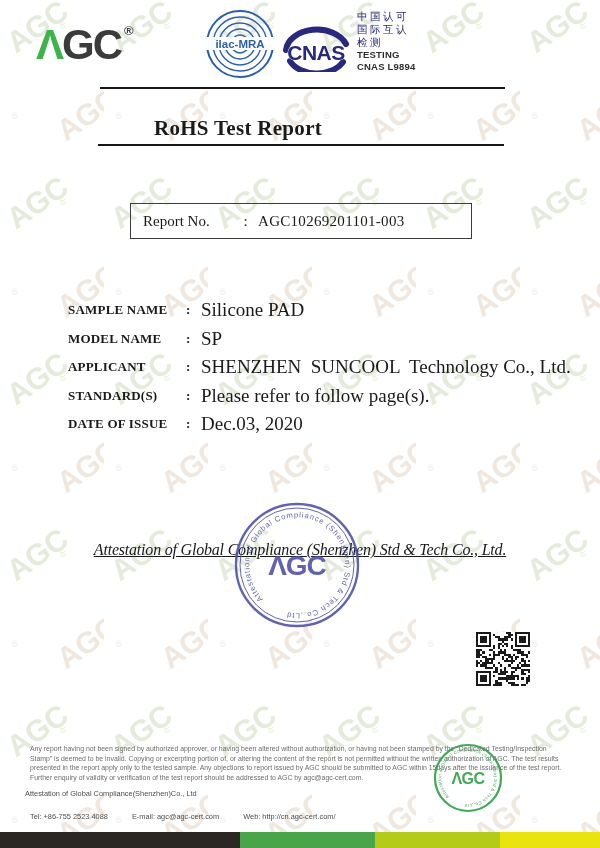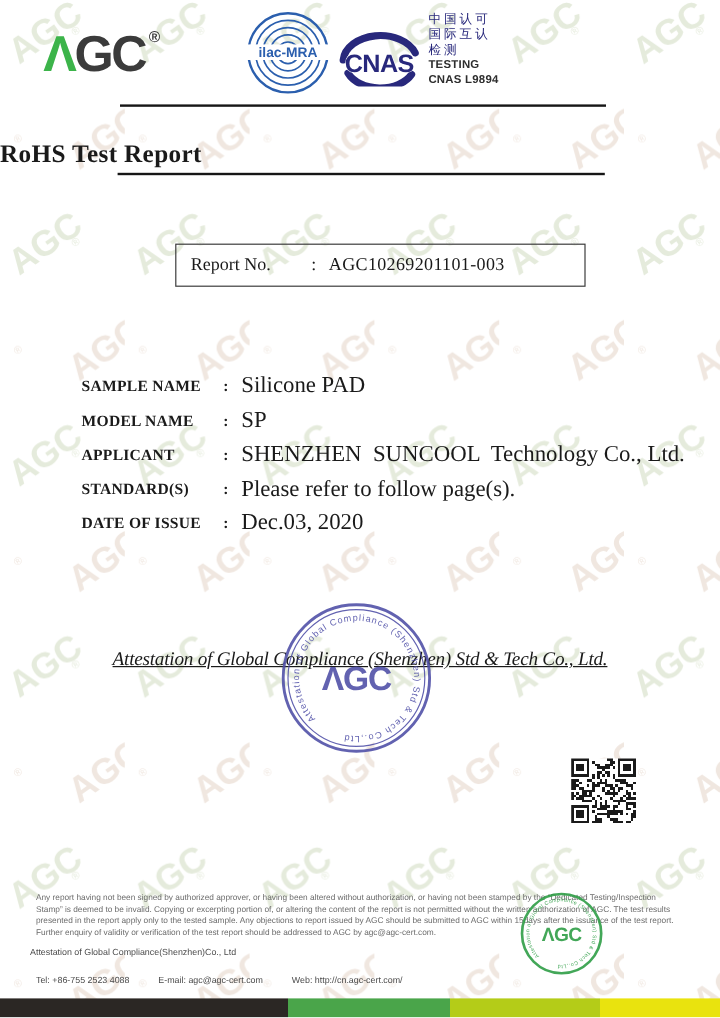--- a/index.html
+++ b/index.html
@@ -17,30 +17,30 @@
   .ilac-svg{position:absolute;left:204px;top:8px;z-index:1;}
   .cnas-svg{position:absolute;left:280px;top:20px;z-index:1;}
   .acc{position:absolute;left:357px;top:10px;z-index:1;font-family:"Liberation Sans",sans-serif;}
   .acc .cn{color:#28287c;font-size:10.5px;line-height:13px;letter-spacing:2.5px;}
   .acc .en{color:#2e2e2e;font-weight:bold;font-size:9.5px;line-height:12px;letter-spacing:.2px;}
 
   .rule{position:absolute;height:2px;background:#161616;z-index:1;}
   .rule1{left:100px;top:87px;width:405px;}
   .rule2{left:98px;top:144px;width:406px;}
 
-  .doc-title{position:absolute;left:0;top:102px;width:476px;text-align:left;z-index:1;
+  .doc-title{position:absolute;left:0;top:102px;width:476px;text-align:center;z-index:1;
              font-size:21px;font-weight:bold;letter-spacing:.3px;}
 
   .report-box{position:absolute;left:130px;top:203px;width:340px;height:34px;z-index:1;
-              border:1px solid #3c3c3c;display:flex;align-items:center;font-size:15px;margin-left:16px;}
+              border:1px solid #3c3c3c;display:flex;align-items:center;font-size:15px;}
   .report-box .rlabel{margin-left:12px;width:90px;}
   .report-box .rcolon{width:25px;text-align:center;}
   .report-box .rvalue{letter-spacing:.3px;}
 
-  .fields{position:absolute;left:68px;top:308px;z-index:1;}
+  .fields{position:absolute;left:68px;top:296px;z-index:1;}
   .frow{display:flex;height:28.5px;align-items:center;}
   .flabel{width:118px;font-weight:bold;font-size:13px;letter-spacing:.2px;}
   .fcolon{width:15px;font-weight:bold;font-size:13px;}
   .fvalue{font-size:19px;white-space:pre;text-align:right;}
 
   .company-title{position:absolute;left:0;top:541px;width:600px;text-align:center;z-index:1;
                  font-size:16px;font-weight:normal;font-style:italic;text-decoration:underline;
                  letter-spacing:-0.2px;}
 
   .stamp-blue{position:absolute;left:227px;top:495px;z-index:3;opacity:.88;}

